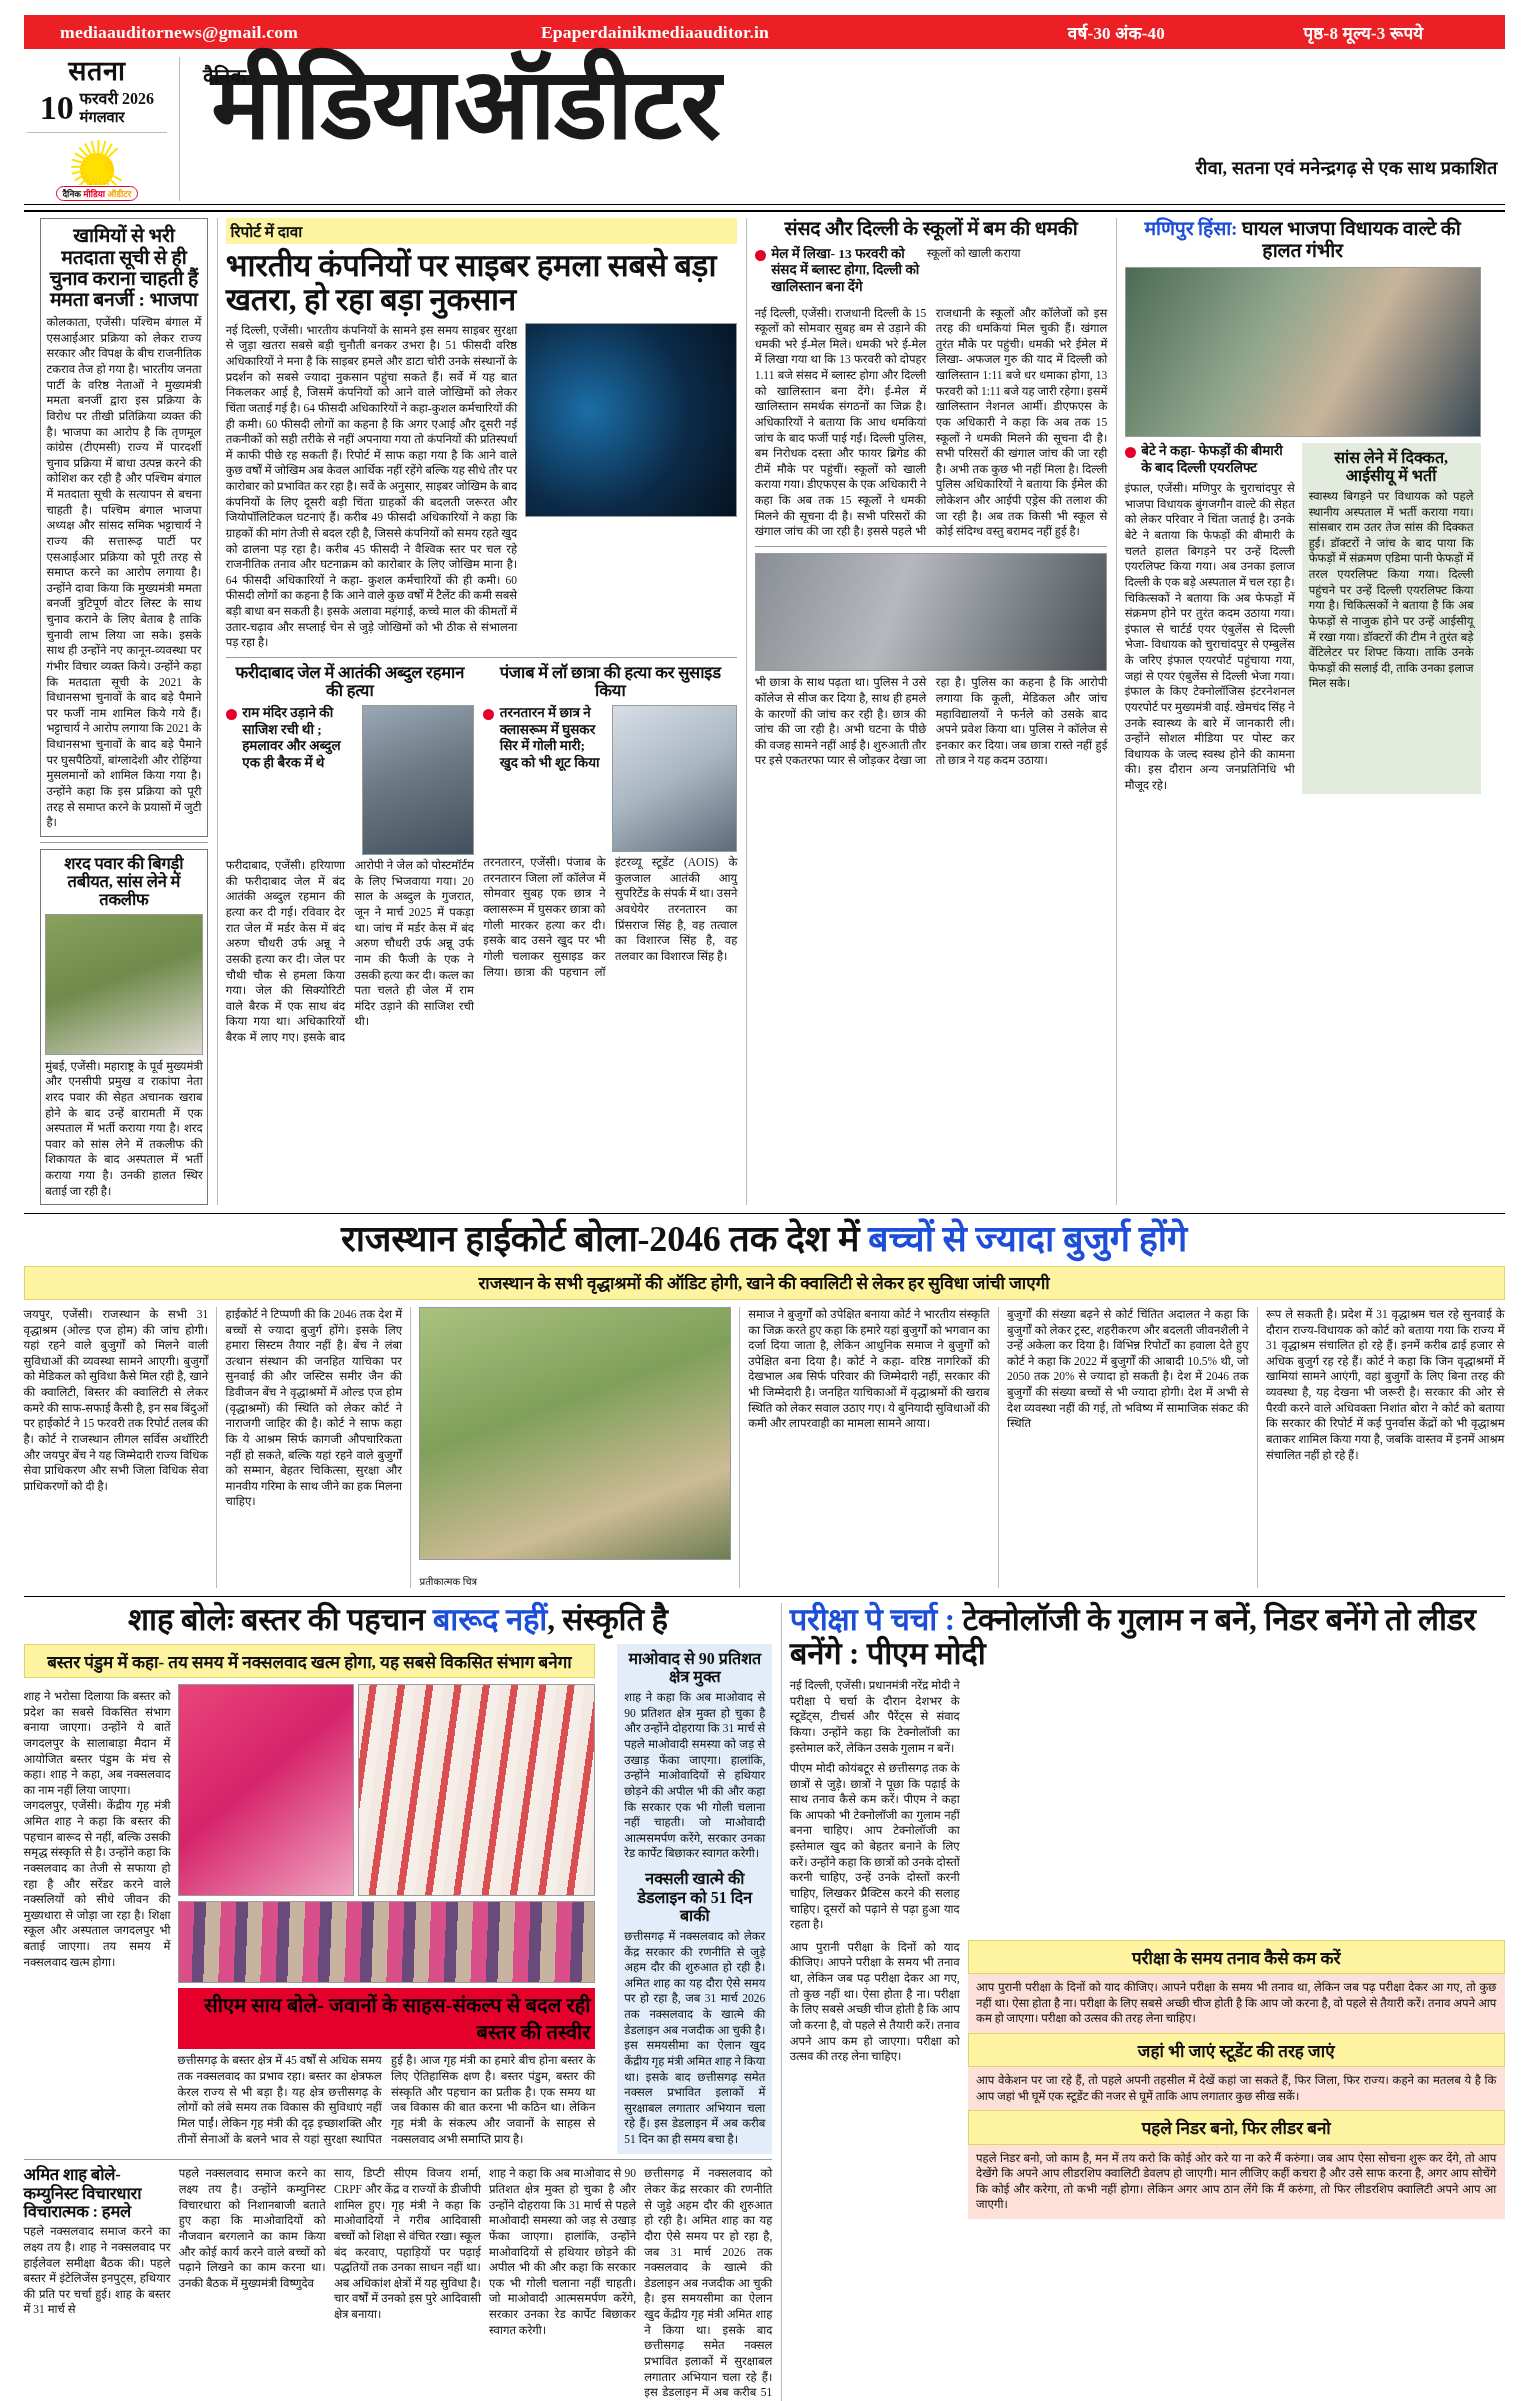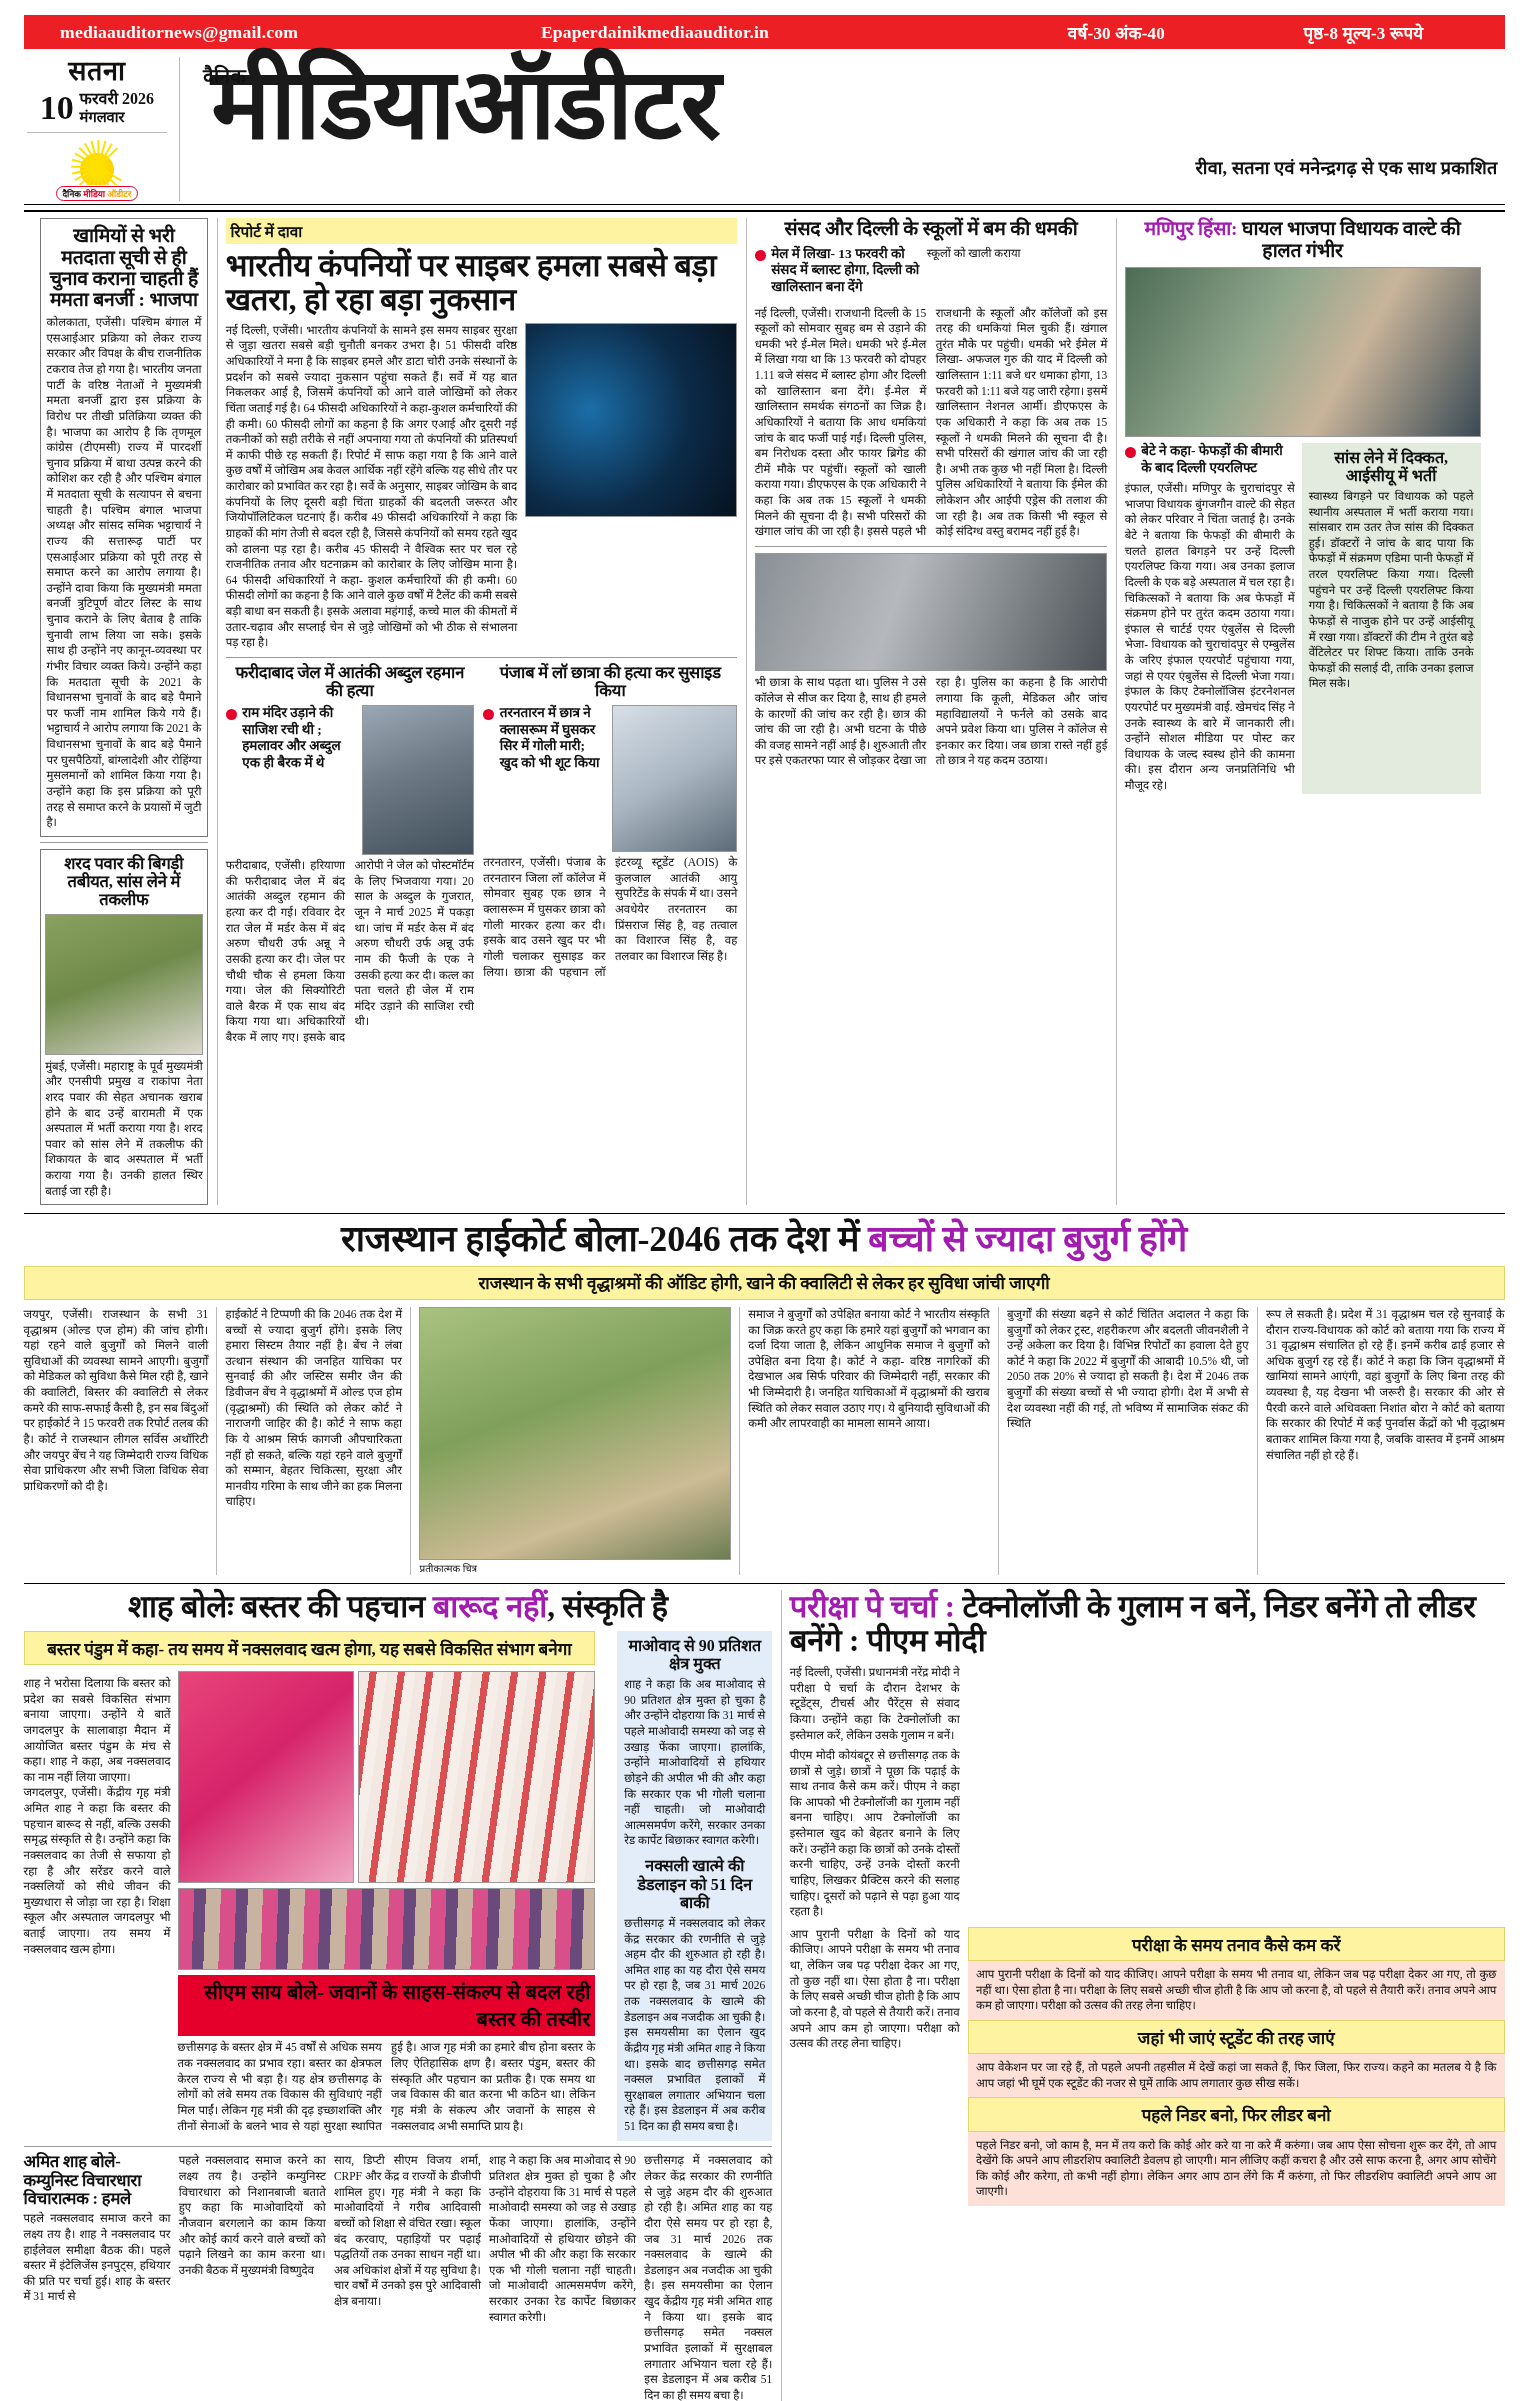--- a/index.html
+++ b/index.html
@@ -104,39 +104,39 @@
     font-weight: bold; line-height: 1.1; letter-spacing: -0.2px;
   }
   .kicker-yellow {
     background: #fdf3a0; font-weight: bold; font-size: 15.3px;
     padding: 2.9px 4.7px; margin-bottom: 4.7px;
   }
   .kicker-yellow-wide {
     background: #fdf3a0; font-weight: bold; font-size: 17px;
     padding: 4.7px 5.9px; text-align: center; border: 0.6px solid #e0d56a;
   }
-  .redhead { color: #a21caf; }
+  .redhead { color: #1d4ed8; }
   .body-text {
     font-size: 11.5px; line-height: 1.36; text-align: justify;
     hyphens: auto;
   }
   .body-cols2 { column-count: 2; column-gap: 9.4px; column-rule: 0; }
   .bullet {
     font-weight: bold; font-size: 13.5px; line-height: 1.25;
     position: relative; padding-left: 16.5px; margin-bottom: 4.7px;
   }
   .bullet::before {
     content:""; position:absolute; left:0; top:4.1px;
     width: 11px; height: 11px; border-radius: 50%; background: #e4002b;
   }
   .photo {
     width: 100%; border: 0.6px solid #999; display: block;
     background: #cfd6dd;
   }
-  .cap { font-size: 10px; padding-top: 3px; line-height: 1.2; }
+  .cap { font-size: 10px; padding-top: 16px; line-height: 1.2; }
 
   .box-green { background: #e2ebdd; padding: 5.9px 7px; }
   .box-blue  { background: #e3edf9; padding: 5.9px 7px; }
   .box-pink  { background: #fde0d8; padding: 5.9px 7px; }
   .box-title {
     font-size: 16px; font-weight: bold; text-align: center;
     line-height: 1.15; margin-bottom: 3.5px;
   }
   .banner-red {
     background: #e4002b; color:#000000; font-weight: bold; font-size: 20px;

